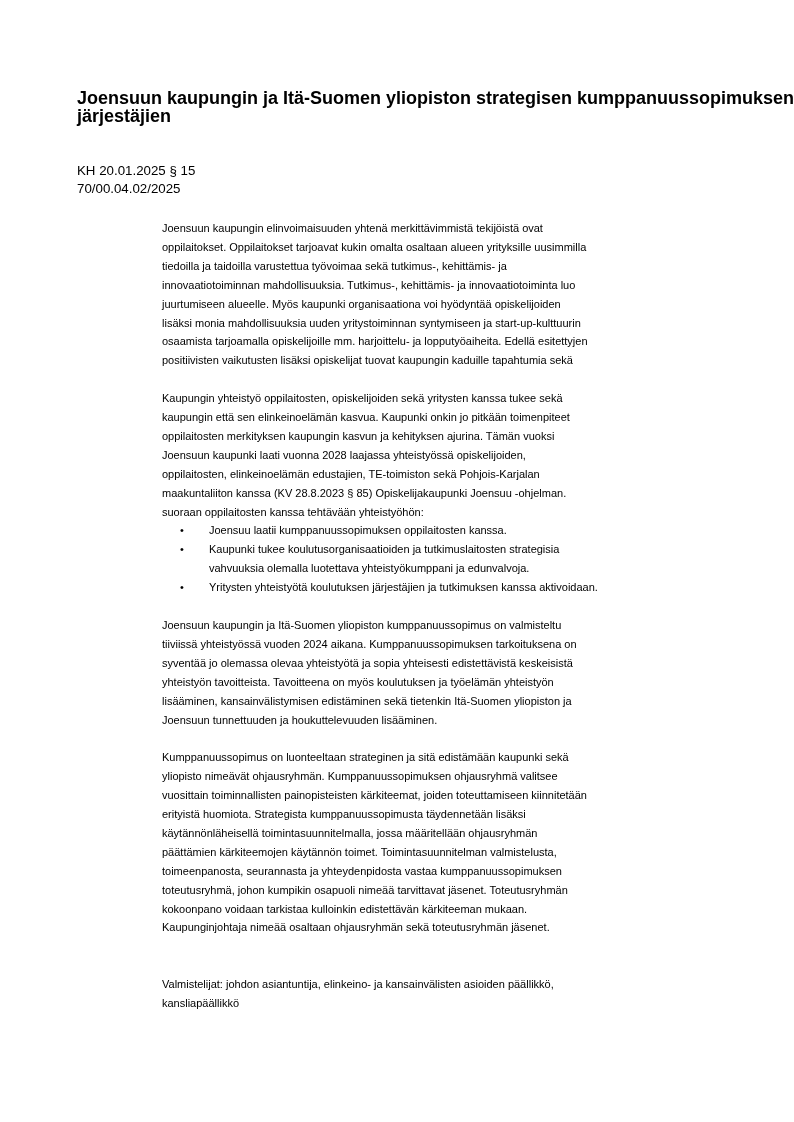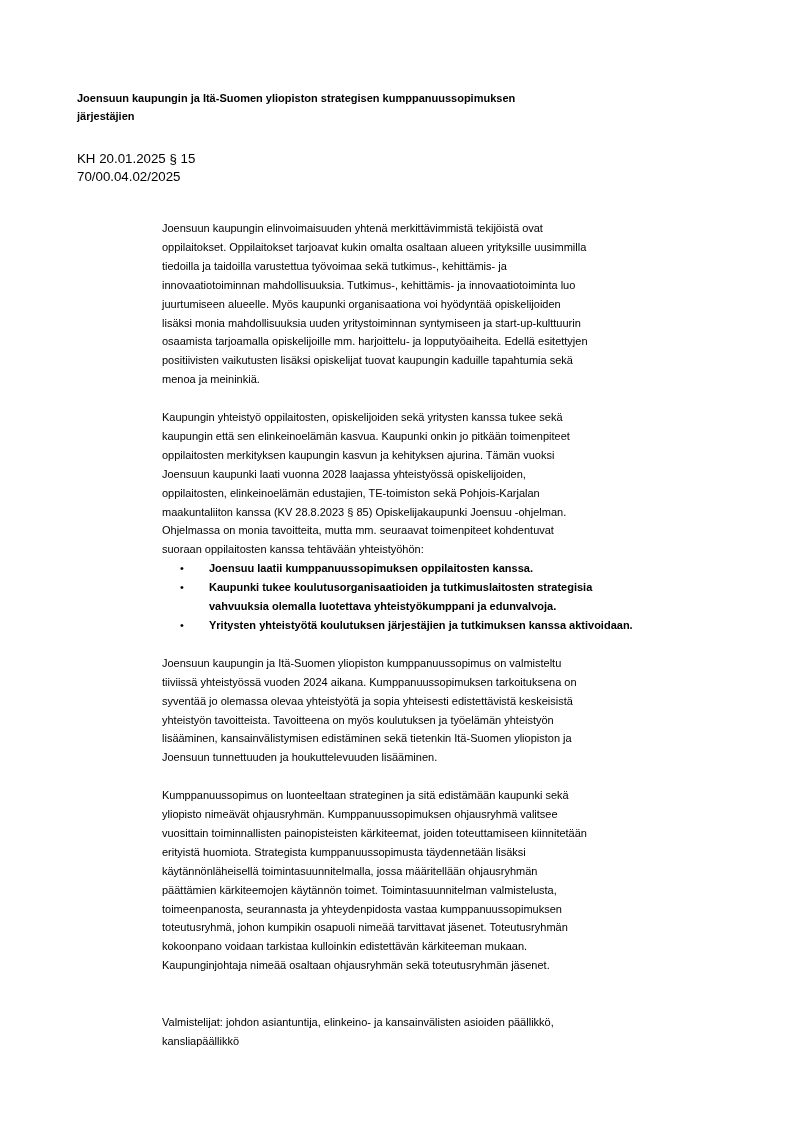--- a/index.html
+++ b/index.html
@@ -1,29 +1,29 @@
 <!DOCTYPE html>
 <html><head>
 <meta charset="utf-8">
 <style>
   html, body { margin: 0; padding: 0; background: #ffffff; }
   body { width: 794px; height: 1122px; position: relative; overflow: hidden;
          font-family: "Liberation Sans", sans-serif; color: #000; }
   .title { position: absolute; left: 77px; top: 89px; width: 640px;
-           font-size: 11px; font-weight: bold; line-height: 18px; }
+           font-size: 18px; font-weight: bold; line-height: 18px; }
   .title .line { display: block; white-space: nowrap; }
-  .meta { position: absolute; left: 77px; top: 150px; font-size: 13.3px; line-height: 18px; }
+  .meta { position: absolute; left: 77px; top: 162px; font-size: 13.3px; line-height: 18px; }
   .meta div { white-space: nowrap; }
   .body { position: absolute; left: 162px; top: 219px; width: 580px; font-size: 11px; line-height: 18.9px; }
   .para { margin: 0 0 18.9px 0; }
   .para .line { display: block; white-space: nowrap; }
   ul.bullets { list-style: none; margin: 0 0 18.9px 0; padding: 0; }
   ul.bullets li { position: relative; padding-left: 47px; }
   ul.bullets li .dot { position: absolute; left: 18px; top: 0; }
-  ul.bullets li .line { display: block; white-space: nowrap; font-weight: bold; }
+  ul.bullets li .line { display: block; white-space: nowrap; }
   .spacer { height: 18.9px; }
 </style>
 </head>
 <body>
 
 <div class="title">
   <span class="line">Joensuun kaupungin ja Itä-Suomen yliopiston  strategisen kumppanuussopimuksen</span>
   <span class="line">järjestäjien</span>
 </div>
 
@@ -36,31 +36,29 @@
 
   <div class="para">
     <span class="line">Joensuun kaupungin elinvoimaisuuden yhtenä merkittävimmistä tekijöistä ovat</span>
     <span class="line">oppilaitokset. Oppilaitokset tarjoavat kukin omalta osaltaan alueen yrityksille uusimmilla</span>
     <span class="line">tiedoilla ja taidoilla varustettua työvoimaa sekä tutkimus-, kehittämis- ja</span>
     <span class="line">innovaatiotoiminnan mahdollisuuksia. Tutkimus-, kehittämis- ja innovaatiotoiminta luo</span>
     <span class="line">juurtumiseen alueelle.  Myös kaupunki organisaationa voi hyödyntää opiskelijoiden</span>
     <span class="line">lisäksi monia mahdollisuuksia uuden yritystoiminnan syntymiseen ja start-up-kulttuurin</span>
     <span class="line">osaamista tarjoamalla opiskelijoille  mm. harjoittelu- ja lopputyöaiheita.  Edellä esitettyjen</span>
     <span class="line">positiivisten vaikutusten lisäksi opiskelijat tuovat kaupungin kaduille tapahtumia sekä</span>
-    <span class="line">menoa ja meininkiä.</span>
   </div>
 
   <div class="para" style="margin-bottom:0">
     <span class="line">Kaupungin yhteistyö oppilaitosten, opiskelijoiden sekä yritysten kanssa tukee sekä</span>
     <span class="line">kaupungin että sen elinkeinoelämän kasvua. Kaupunki onkin jo pitkään toimenpiteet</span>
     <span class="line">oppilaitosten merkityksen kaupungin kasvun ja kehityksen ajurina. Tämän vuoksi</span>
     <span class="line">Joensuun kaupunki laati vuonna 2028 laajassa yhteistyössä opiskelijoiden,</span>
     <span class="line">oppilaitosten, elinkeinoelämän edustajien, TE-toimiston sekä Pohjois-Karjalan</span>
     <span class="line">maakuntaliiton kanssa (KV 28.8.2023 § 85) Opiskelijakaupunki Joensuu -ohjelman.</span>
-    <span class="line">Ohjelmassa on monia tavoitteita, mutta mm. seuraavat toimenpiteet kohdentuvat</span>
     <span class="line">suoraan oppilaitosten kanssa tehtävään yhteistyöhön:</span>
   </div>
 
   <ul class="bullets">
     <li>
       <span class="dot">•</span>
       <span class="line">Joensuu laatii kumppanuussopimuksen oppilaitosten kanssa.</span>
     </li>
     <li>
       <span class="dot">•</span>

